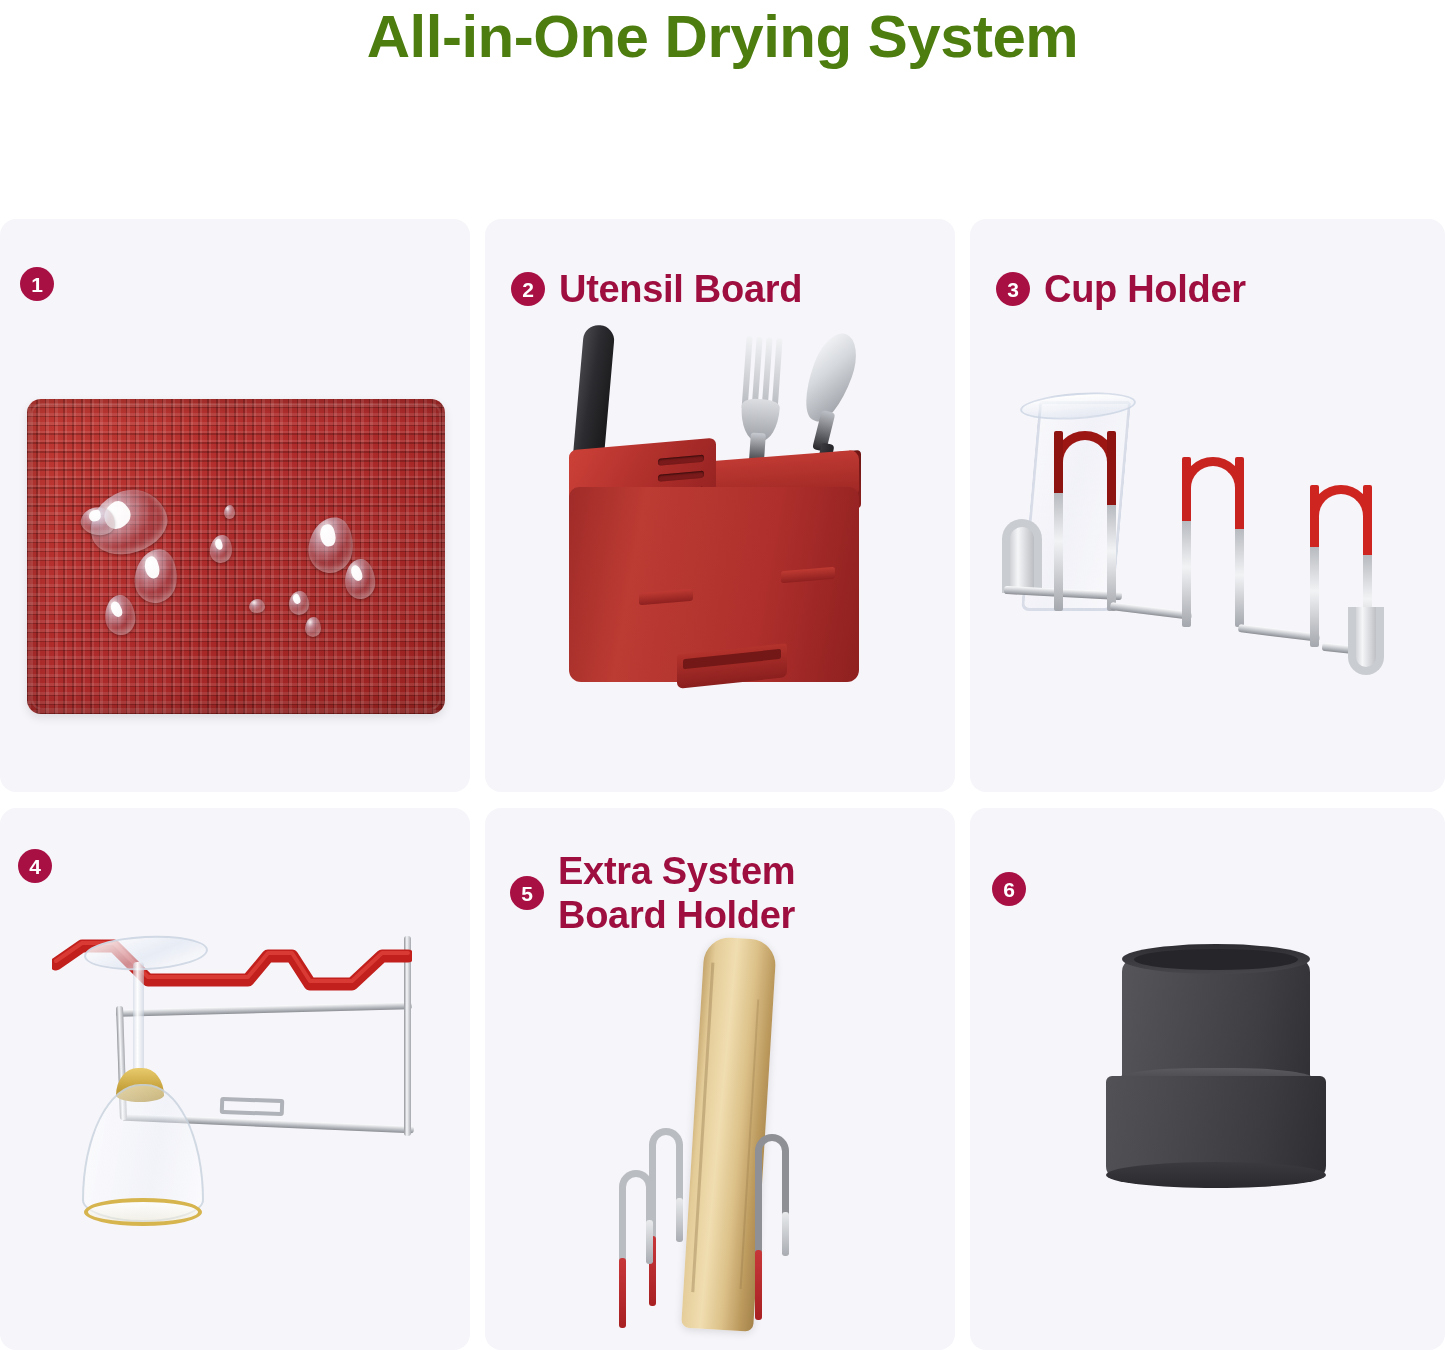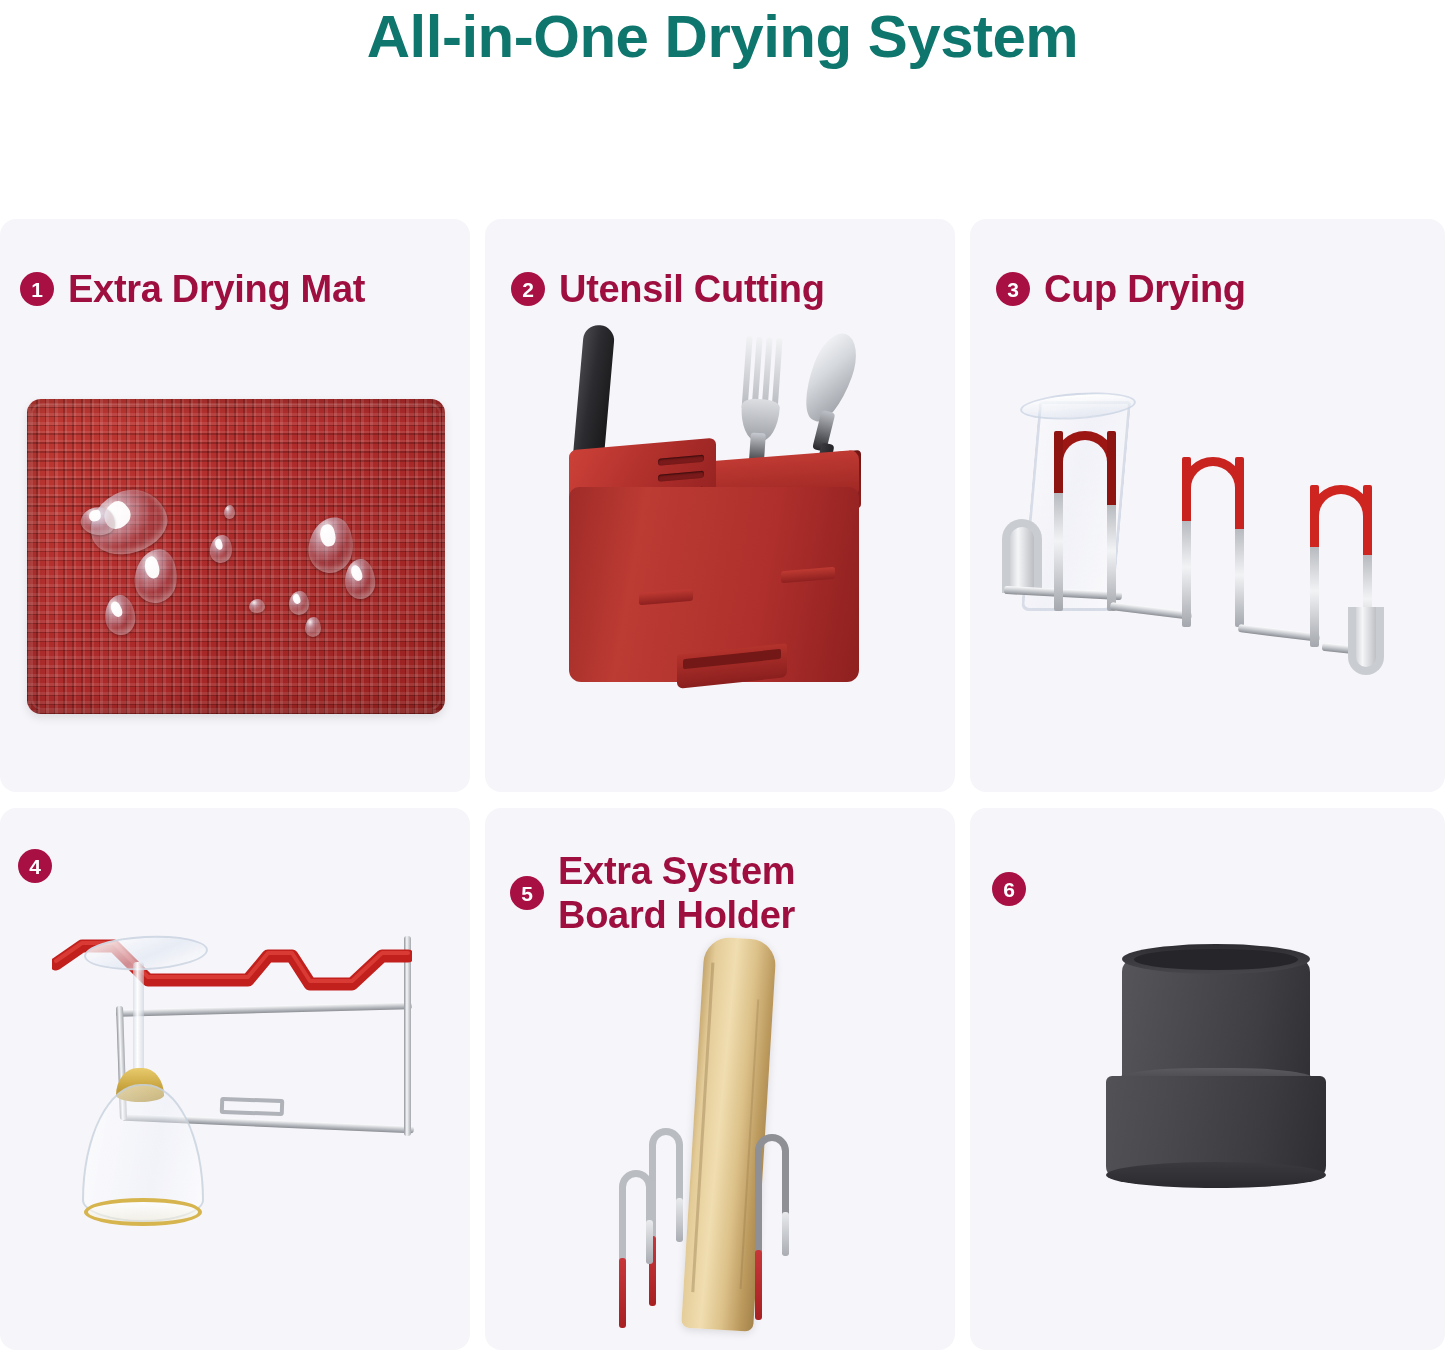--- a/index.html
+++ b/index.html
@@ -23,21 +23,21 @@
   .header {
     position: absolute;
     top: 0; left: 0;
     width: 1445px;
     height: 205px;
     text-align: center;
   }
   .main-title {
     font-size: 60px;
     font-weight: bold;
-    color: #0f766e;
+    color: #4d7c0f;
     letter-spacing: -0.5px;
     line-height: 1;
     padding-top: 7px;
   }
   .sub-title {
     font-size: 40px;
     font-weight: normal;
     color: #A81244;
     line-height: 1;
     padding-top: 26px;
@@ -407,21 +407,20 @@
 
   <div class="header">
     <div class="main-title">All-in-One Drying System</div>
   </div>
 
   <div class="grid">
 
     <div class="card c1 r1">
       <div class="card-head">
         <div class="badge">1</div>
-        <div class="card-title">Extra Drying Mat</div>
       </div>
       <div class="card-art">
         <div class="mat-wrap">
           <div class="mat"></div>
           <div class="drop" style="left:62px;  top:92px;  width:78px; height:62px; transform:rotate(-18deg);">
               <i></i>
             </div>
           <div class="drop" style="left:54px;  top:108px; width:34px; height:28px; transform:rotate(10deg);">
               <i></i>
             </div>
@@ -446,21 +445,21 @@
               <i></i>
             </div>
           <div class="drop" style="left:278px; top:218px; width:16px; height:20px;"></div>
         </div>
       </div>
     </div>
 
     <div class="card c2 r1">
       <div class="card-head">
         <div class="badge">2</div>
-        <div class="card-title">Utensil Cutting</div>
+        <div class="card-title">Utensil Board</div>
       </div>
       <div class="card-art">
         <div class="uh">
 
           <div class="knife-blade"></div>
           <div class="knife-handle"></div>
 
           <div class="fork">
             <div class="fork-head">
               <div class="tine" style="left:0px;"></div>
@@ -492,21 +491,21 @@
           <div class="uh-tab" style="left:114px; top:272px; width:54px; transform:skewY(-5deg);"></div>
           <div class="uh-tab" style="left:256px; top:250px; width:54px; transform:skewY(-5deg);"></div>
           <div class="uh-tray"></div>
         </div>
       </div>
     </div>
 
     <div class="card c3 r1">
       <div class="card-head">
         <div class="badge">3</div>
-        <div class="card-title">Cup Drying</div>
+        <div class="card-title">Cup Holder</div>
       </div>
       <div class="card-art">
         <div class="ch">
 
           <div class="glass-cup"></div>
           <div class="glass-rim"></div>
 
           <div class="hookL" style="left:10px; top:130px; width:40px; height:74px;"></div>
           <div class="base-wire" style="left:12px; top:200px; width:118px; transform:rotate(3deg);"></div>
 

